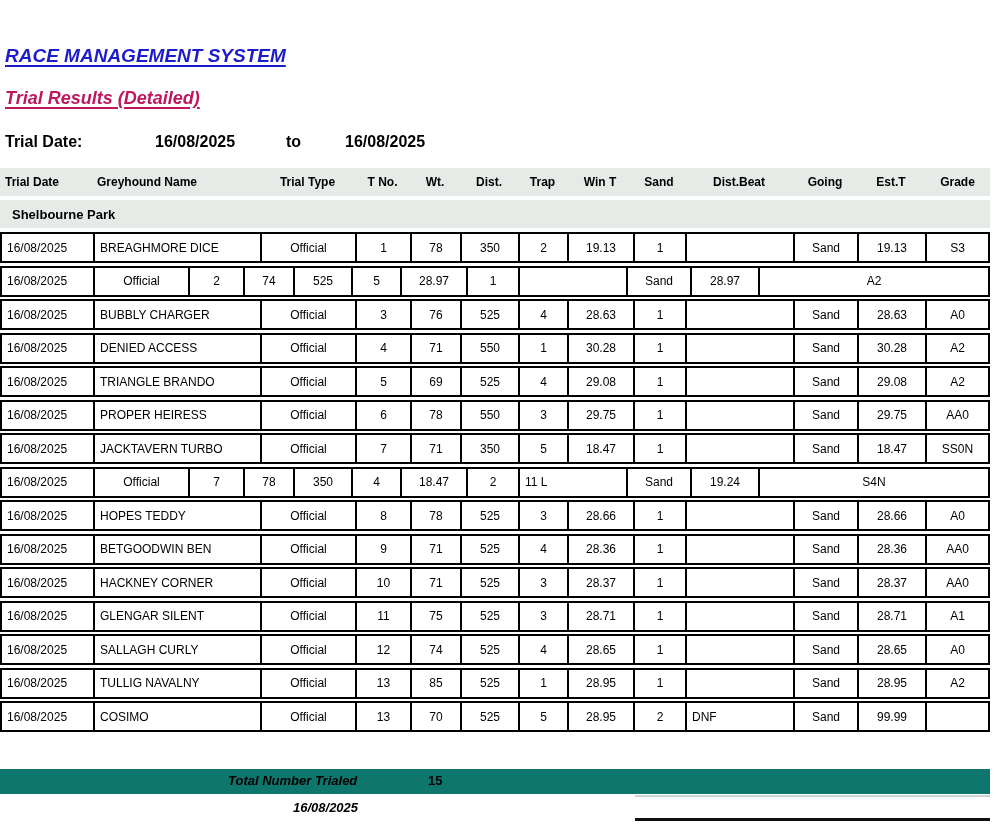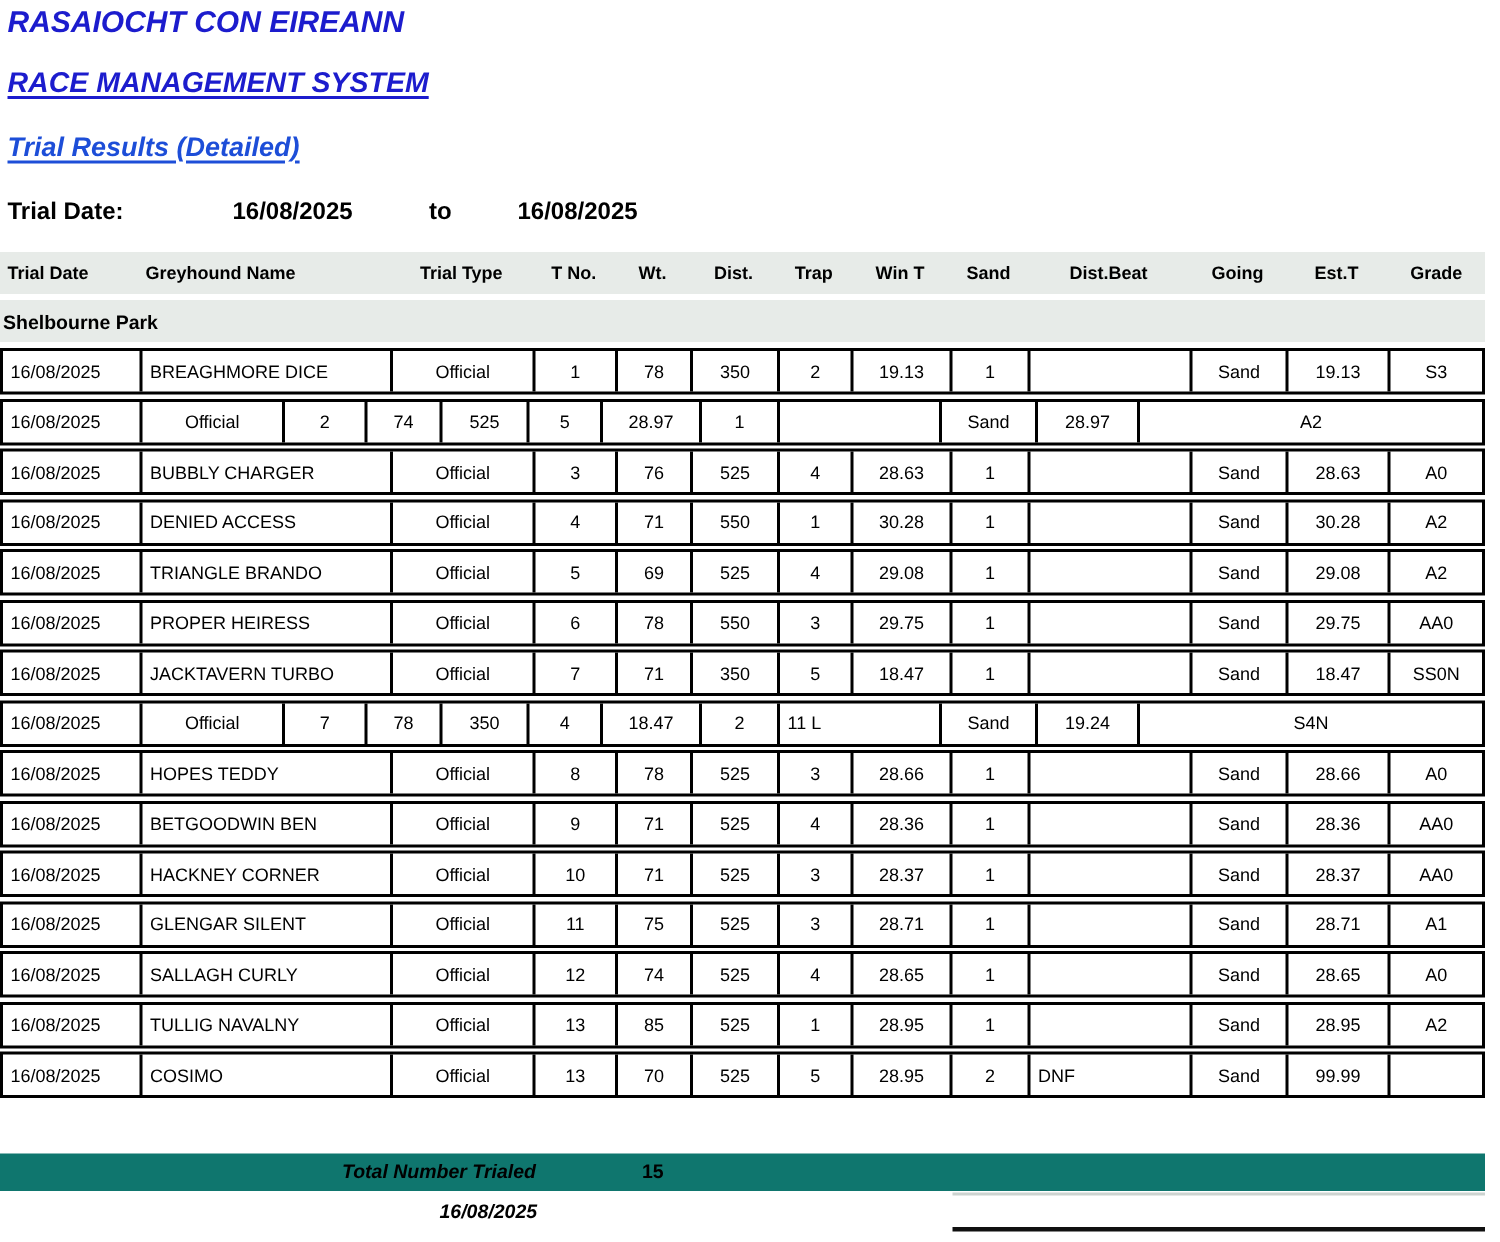--- a/index.html
+++ b/index.html
@@ -4,42 +4,42 @@
 <style>
   * { margin:0; padding:0; box-sizing:border-box; }
   html,body { background:#ffffff; }
   body { font-family:"Liberation Sans", sans-serif; color:#000; }
   .page { position:relative; width:1000px; height:828px; background:#fff; overflow:hidden; }
 
   
   .t1 { position:absolute; left:5px; top:4px; font-size:20px; font-weight:bold; font-style:italic; color:#1c1ccd; }
   .t2 { position:absolute; left:5px; top:45px; font-size:19px; font-weight:bold; font-style:italic; color:#1c1ccd;
         text-decoration:underline; text-decoration-thickness:2px; text-underline-offset:3px; }
-  .t3 { position:absolute; left:5px; top:88px; font-size:18px; font-weight:bold; font-style:italic; color:#1d4ed8;
+  .t3 { position:absolute; left:5px; top:88px; font-size:18px; font-weight:bold; font-style:italic; color:#be185d;
         text-decoration:underline; text-decoration-thickness:2px; text-underline-offset:3px; }
 
   
   .dateline { position:absolute; left:5px; top:133px; width:600px; height:20px; font-size:16px; font-weight:bold; }
   .dateline span { position:absolute; top:0; white-space:nowrap; }
   .dl-label { left:0; }
   .dl-from  { left:150px; }
   .dl-to    { left:281px; }
   .dl-until { left:340px; }
 
   
   .hdr-band { position:absolute; left:0; top:168px; width:990px; height:28px; background:#e7ebe8;
               display:flex; align-items:center; font-size:12px; font-weight:bold; }
   .hcell { display:flex; align-items:center; justify-content:center; height:100%; }
   .hcell.left { justify-content:flex-start; }
   .hcell.c0 { padding-left:5px; }
   .hcell.c1 { padding-left:4px; }
 
   
   .sec-band { position:absolute; left:0; top:200px; width:990px; height:28px; background:#e7ebe8;
-              display:flex; align-items:center; padding-left:2px; font-size:13px; font-weight:bold; }
+              display:flex; align-items:center; padding-left:12px; font-size:13px; font-weight:bold; }
 
   
   .tbody { position:absolute; left:0; top:232px; width:990px; }
   .trow { display:flex; width:990px; height:31px; border:2px solid #000; margin-bottom:2.5px; background:#fff; }
   .cell { display:flex; align-items:center; justify-content:center; height:100%;
           border-right:2px solid #000; font-size:12px; white-space:nowrap; overflow:hidden; }
   .cell.left { justify-content:flex-start; padding-left:5px; }
   .cell.last { border-right:none; flex:1; }
 
   
@@ -54,21 +54,20 @@
   .foot-date { position:absolute; left:293px; top:800px; font-size:13px; font-weight:bold; font-style:italic; }
   .foot-approved { position:absolute; left:498px; top:832px; font-size:13px; font-weight:bold; font-style:italic; }
   .sig-gray { position:absolute; left:635px; top:795px; width:355px; height:2px; background:#ccd3d0; }
   .sig-line { position:absolute; left:635px; top:818px; width:355px; height:3px; background:#101010; }
 </style>
 </head>
 <body>
 
 <div class="page">
 
-  <div class="t1">RASAIOCHT CON EIREANN</div>
   <div class="t2">RACE MANAGEMENT SYSTEM</div>
   <div class="t3">Trial Results (Detailed)</div>
 
   <div class="dateline">
     <span class="dl-label">Trial Date:</span>
     <span class="dl-from">16/08/2025</span>
     <span class="dl-to">to</span>
     <span class="dl-until">16/08/2025</span>
   </div>
 

